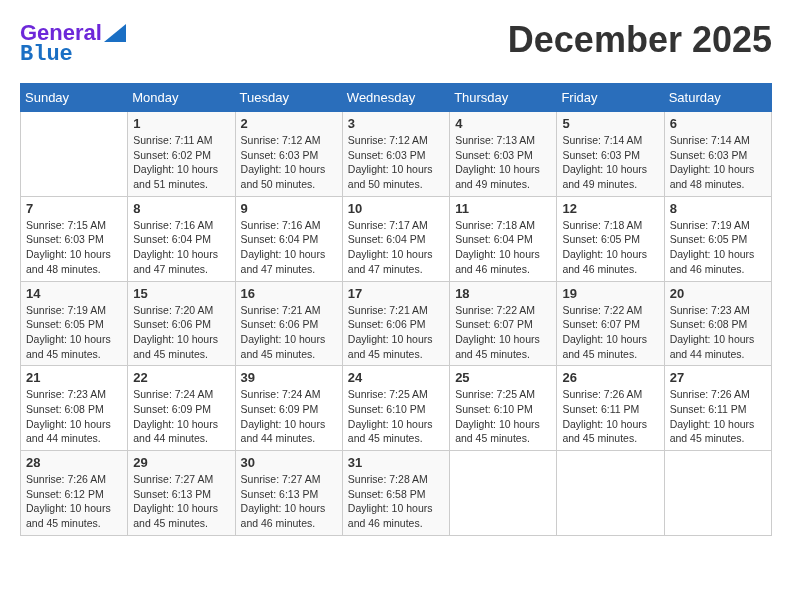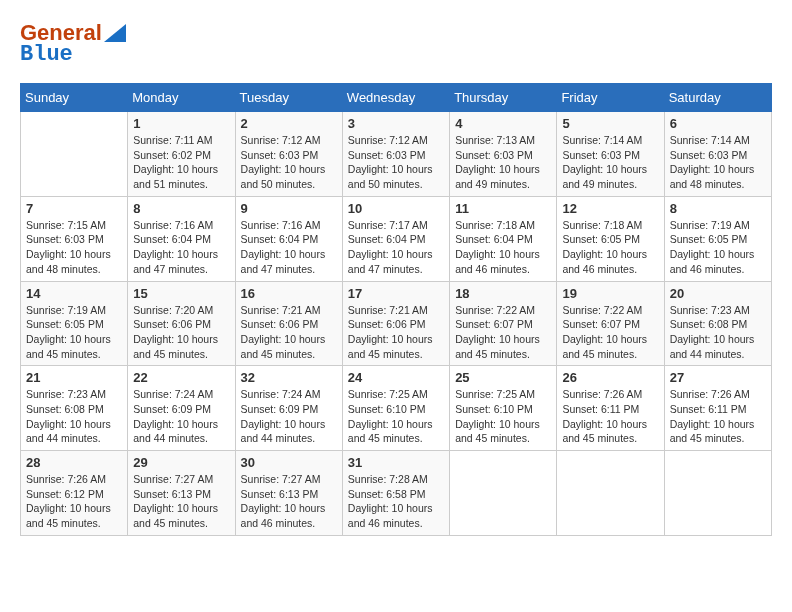--- a/index.html
+++ b/index.html
@@ -76,28 +76,29 @@
     .empty-cell {
       background: #fff !important;
     }
   </style>
 </head>
 <body>
 
 <div class="header">
   <div class="logo">
     <div style="display:flex;align-items:center;">
-      <span style="font-size:22px;font-weight:bold;color:#c2410c;">General</span>
+      <span style="font-size:22px;font-weight:bold;color:#6d28d9;">General</span>
       <svg width="22" height="18" viewBox="0 0 22 18" style="margin-left:2px;">
         <polygon points="0,18 22,0 22,18" fill="#1a6fc4"></polygon>
       </svg>
     </div>
     <span style="font-size:22px;font-weight:bold;color:#1a6fc4;display:block;margin-top:-4px;font-family:Liberation Mono, monospace;">Blue</span>
   </div>
   <div class="title-block">
+    <h1>December 2025</h1>
   </div>
 </div>
 
 <table>
   <thead>
     <tr>
     <th>Sunday</th>
         <th>Monday</th>
         <th>Tuesday</th>
         <th>Wednesday</th>
@@ -196,21 +197,21 @@
       </tr>
       <tr>
         <td><span class="day-num">21</span>
         <span class="day-detail">Sunrise: 7:23 AM</span><br>
         <span class="day-detail">Sunset: 6:08 PM</span><br>
         <span class="day-detail">Daylight: 10 hours and 44 minutes.</span></td>
         <td><span class="day-num">22</span>
         <span class="day-detail">Sunrise: 7:24 AM</span><br>
         <span class="day-detail">Sunset: 6:09 PM</span><br>
         <span class="day-detail">Daylight: 10 hours and 44 minutes.</span></td>
-        <td><span class="day-num">32</span>
+        <td><span class="day-num">39</span>
         <span class="day-detail">Sunrise: 7:24 AM</span><br>
         <span class="day-detail">Sunset: 6:09 PM</span><br>
         <span class="day-detail">Daylight: 10 hours and 44 minutes.</span></td>
         <td><span class="day-num">24</span>
         <span class="day-detail">Sunrise: 7:25 AM</span><br>
         <span class="day-detail">Sunset: 6:10 PM</span><br>
         <span class="day-detail">Daylight: 10 hours and 45 minutes.</span></td>
         <td><span class="day-num">25</span>
         <span class="day-detail">Sunrise: 7:25 AM</span><br>
         <span class="day-detail">Sunset: 6:10 PM</span><br>

